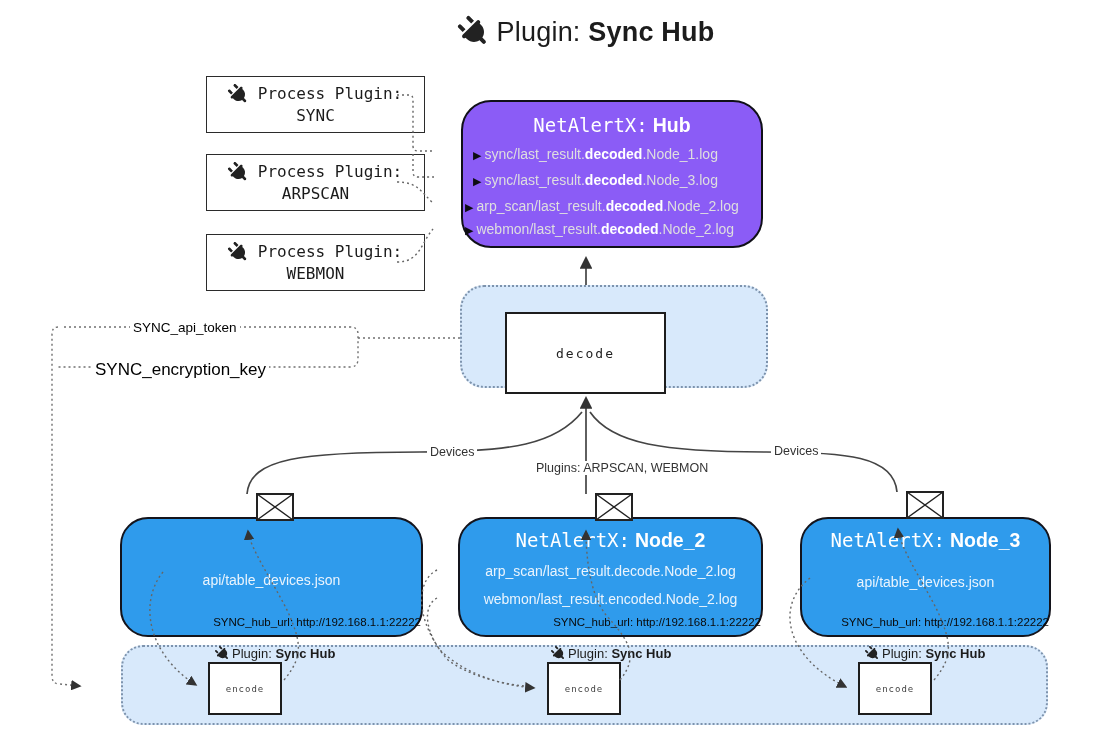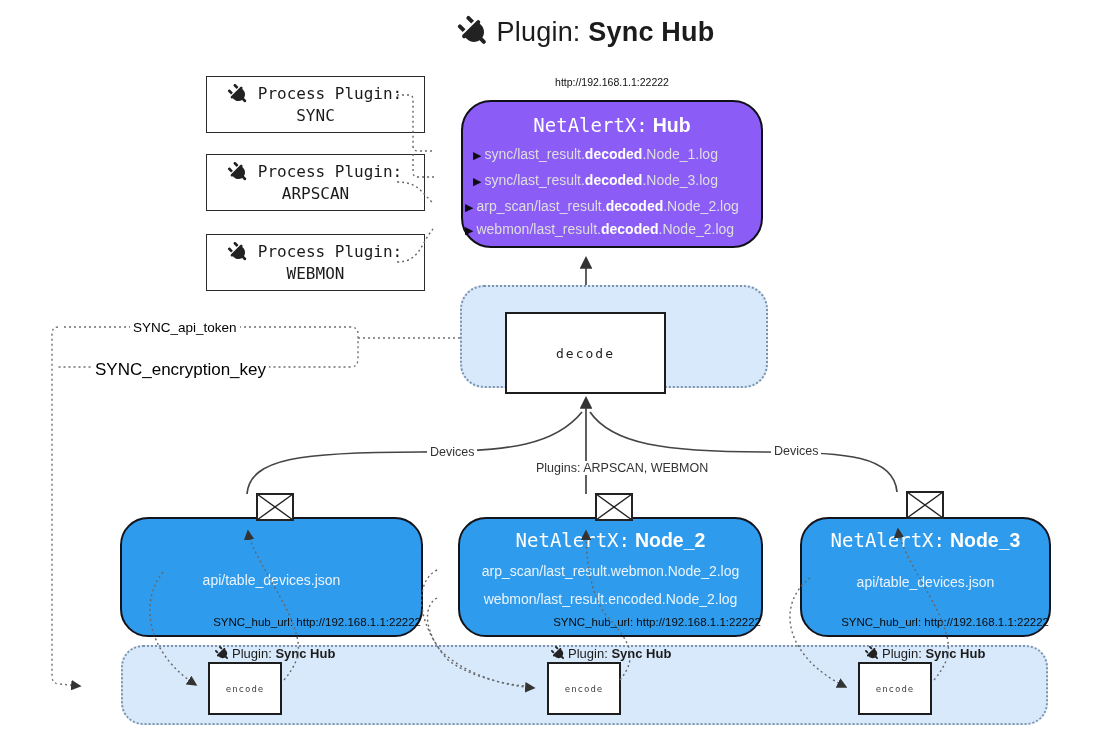--- a/index.html
+++ b/index.html
@@ -133,21 +133,20 @@
       <span class="plug">
         <svg viewBox="0 0 384 512">
             <path d="M96 0C78.3 0 64 14.3 64 32v96h64V32c0-17.7-14.3-32-32-32zM288 0c-17.7 0-32 14.3-32 32v96h64V32c0-17.7-14.3-32-32-32zM32 160c-17.7 0-32 14.3-32 32s14.3 32 32 32v32c0 77.4 55 142 128 156.8V480c0 17.7 14.3 32 32 32s32-14.3 32-32V412.8C297 398 352 333.4 352 256V224c17.7 0 32-14.3 32-32s-14.3-32-32-32H32z"></path>
           </svg>
       </span>
       <span class="proc-label">Process Plugin:</span>
     </div>
     <div class="proc-name">WEBMON</div>
   </div>
 
-  <div class="abs hub-url">http://192.168.1.1:22222</div>
   <div class="abs hub">
     <div class="hub-title"><span class="mono">NetAlertX:</span><b>Hub</b></div>
     <div class="hublog" style="top:44px; left:10px;"><span class="tri">▶</span><span>sync/last_result.</span><b>decoded</b><span>.Node_1.log</span></div>
     <div class="hublog" style="top:70px; left:10px;"><span class="tri">▶</span><span>sync/last_result.</span><b>decoded</b><span>.Node_3.log</span></div>
     <div class="hublog" style="top:96px; left:2px;"><span class="tri">▶</span><span>arp_scan/last_result.</span><b>decoded</b><span>.Node_2.log</span></div>
     <div class="hublog" style="top:119px; left:2px;"><span class="tri">▶</span><span>webmon/last_result.</span><b>decoded</b><span>.Node_2.log</span></div>
   </div>
 
   <div class="abs panel decode-panel"></div>
   <div class="iobox decode-box">decode</div>
@@ -159,21 +158,21 @@
   <div class="abs lbl lbl-dev" style="left:743px; top:444px;">Devices</div>
   <div class="abs lbl lbl-plugins">Plugins: ARPSCAN, WEBMON</div>
 
   <div class="abs node" style="left:92px; top:517px; width:303px; height:120px;">
     <div class="node-file" style="top:53px;">api/table_devices.json</div>
     <div class="node-huburl">SYNC_hub_url: http://192.168.1.1:22222</div>
   </div>
 
   <div class="abs node" style="left:430px; top:517px; width:305px; height:120px;">
     <div class="node-title"><span class="mono">NetAlertX:</span><b>Node_2</b></div>
-    <div class="node-file" style="top:44px;">arp_scan/last_result.webmon.Node_2.log</div>
+    <div class="node-file" style="top:44px;">arp_scan/last_result.decode.Node_2.log</div>
     <div class="node-file" style="top:72px;">webmon/last_result.encoded.Node_2.log</div>
     <div class="node-huburl">SYNC_hub_url: http://192.168.1.1:22222</div>
   </div>
 
   <div class="abs node" style="left:772px; top:517px; width:251px; height:120px;">
     <div class="node-title"><span class="mono">NetAlertX:</span><b>Node_3</b></div>
     <div class="node-file" style="top:55px;">api/table_devices.json</div>
     <div class="node-huburl">SYNC_hub_url: http://192.168.1.1:22222</div>
   </div>
 

